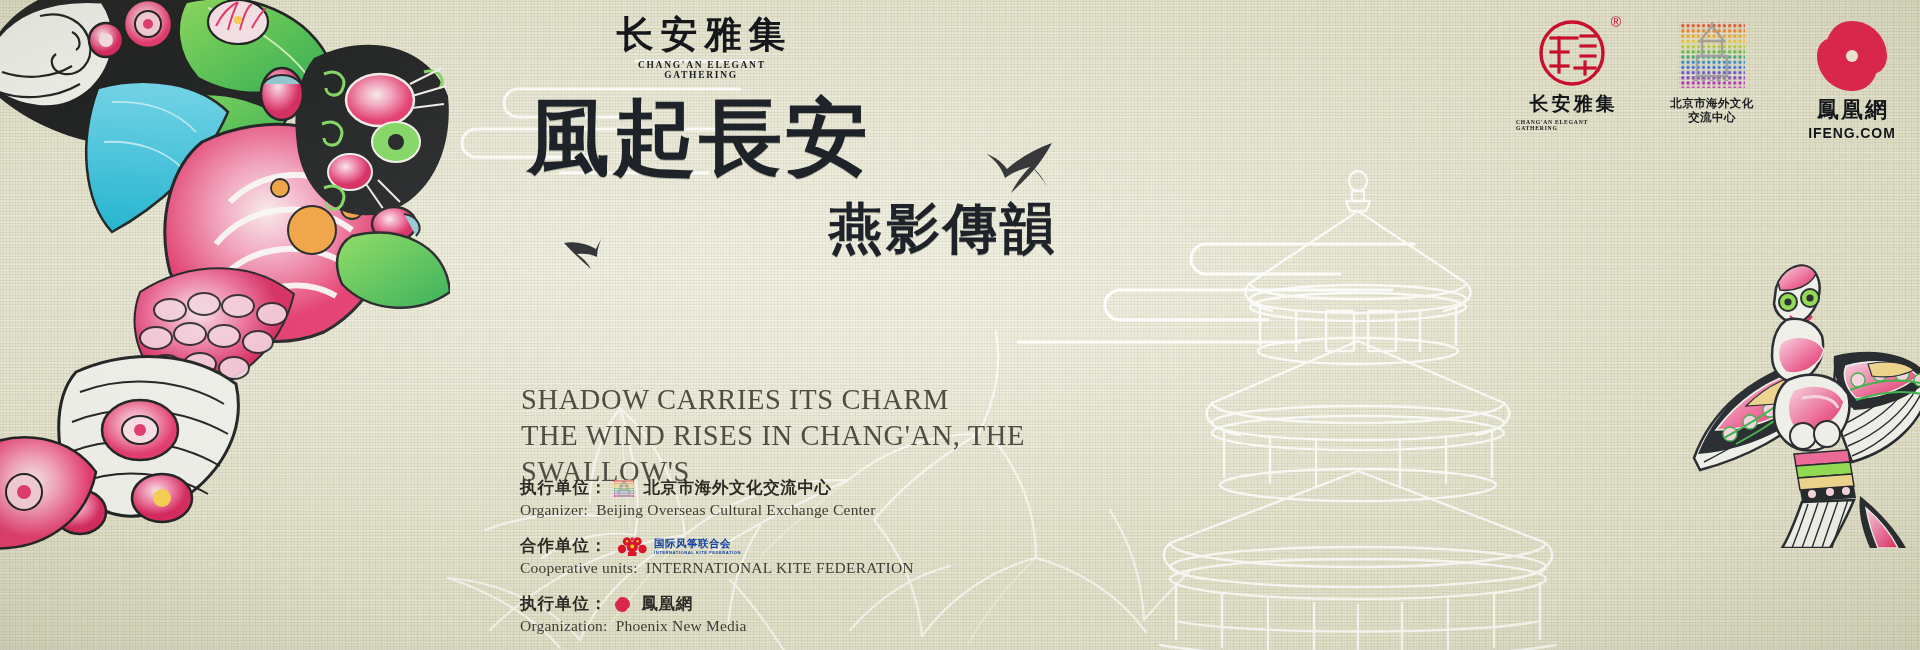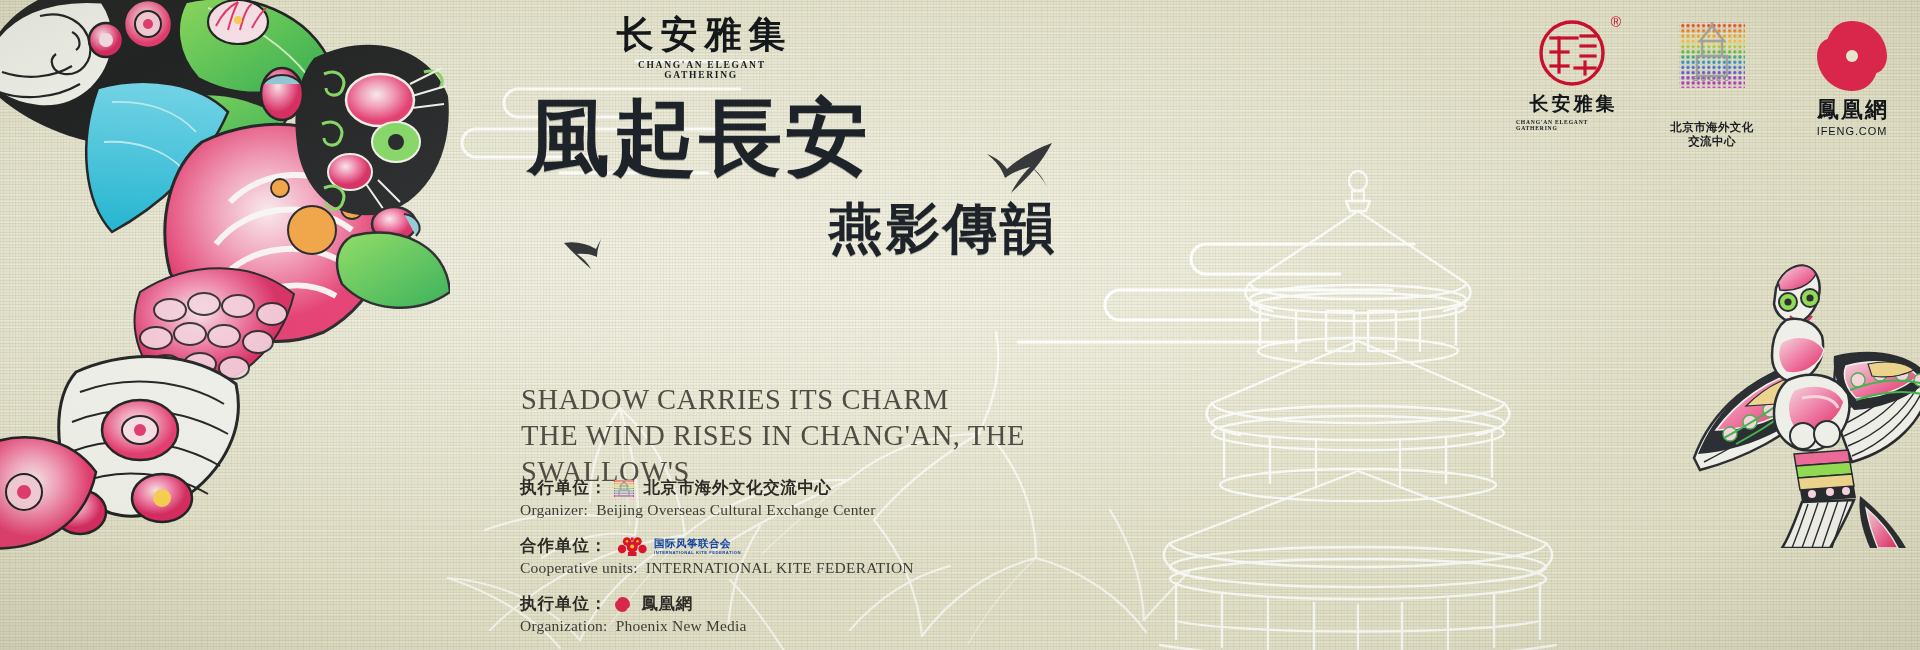--- a/index.html
+++ b/index.html
@@ -109,21 +109,21 @@
 
   
   .logobar{
     position:absolute;right:12px;top:18px;
     display:flex;align-items:flex-start;gap:24px;
   }
   .logo{
     display:flex;flex-direction:column;align-items:center;
     width:112px;
   }
-  .logo.wide{width:120px;gap:24px;}
+  .logo.wide{width:120px;}
   .logo-seal{position:relative;width:70px;height:70px;}
   .logo-reg{
     position:absolute;right:-14px;top:-4px;
     font-size:14px;color:#c8102e;font-family:"Liberation Sans",sans-serif;
   }
   .logo-cn1{
     font-family:"Liberation Serif",serif;
     font-size:19px;font-weight:700;color:#14171a;
     letter-spacing:3px;text-indent:3px;margin-top:3px;
   }
@@ -137,21 +137,21 @@
     font-size:11.5px;font-weight:700;color:#1b1e21;
     letter-spacing:.4px;line-height:14px;text-align:center;margin-top:4px;
   }
   .logo-cn3{
     font-family:"Liberation Serif",serif;
     font-size:22px;font-weight:700;color:#14171a;
     letter-spacing:2px;text-indent:2px;margin-top:1px;
   }
   .logo-en3{
     font-family:"Liberation Sans",sans-serif;
-    font-size:11px;font-weight:400;color:#14171a;
+    font-size:14px;font-weight:700;color:#14171a;
     letter-spacing:.9px;margin-top:0px;
   }
 </style>
 </head>
 <body>
 
 <div class="banner">
 
   <div class="texture"></div>
 

